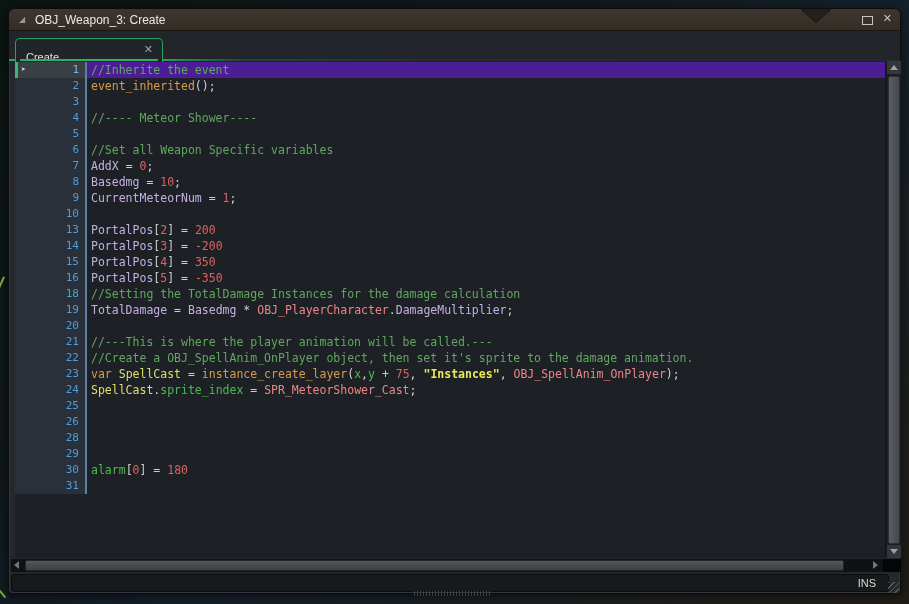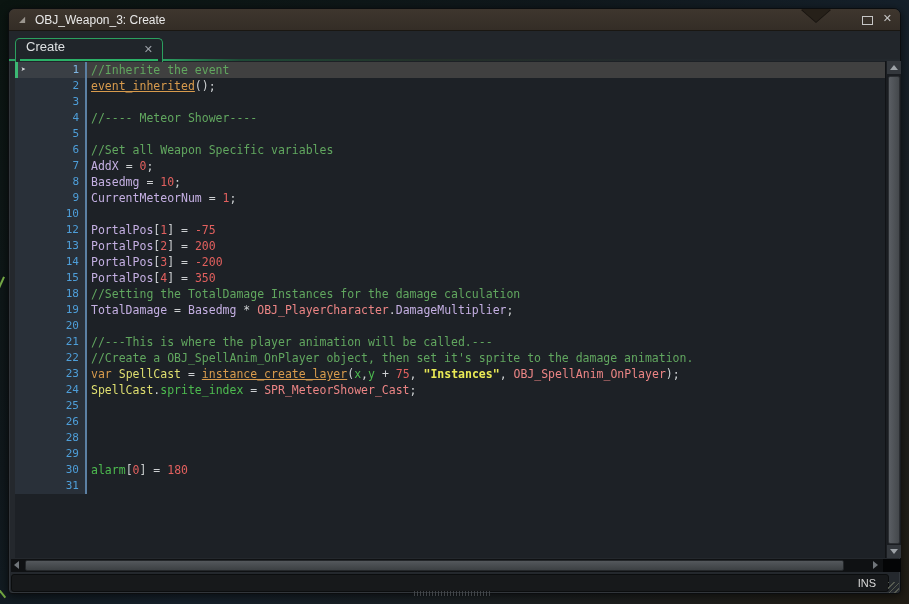--- a/index.html
+++ b/index.html
@@ -57,45 +57,45 @@
     position:absolute; left:6px; top:7px; width:148px; height:24px;
     background:#20252a;
     border:1px solid #2ba05f; border-bottom:none;
     border-radius:5px 5px 0 0;
     z-index:3;
   }
   .tab::after {
     content:""; position:absolute; left:4px; right:4px; bottom:1px; height:2px;
     background:#2bb167;
   }
-  .tab-label { position:absolute; left:10px; top:0; font-size:13px; color:#dde0e2; }
+  .tab-label { position:absolute; left:10px; top:12px; font-size:11px; color:#dde0e2; }
   .tab-close { position:absolute; right:9px; top:4px; font-size:11px; color:#9ba1a7; }
 
   
   .editor {
     position:absolute; left:6px; top:52px; width:870px; height:497px;
     background:#1d2126; overflow:hidden;
     font-family:"DejaVu Sans Mono", monospace;
     font-size:11.5px; line-height:16px;
     padding-top:1px;
   }
   .row { display:flex; height:16px; white-space:pre; }
   .gut {
     position:relative; flex:0 0 72px; text-align:right; padding-right:6px;
     background:#293039; border-right:2px solid #5c80a3;
     color:#4e9ed9; font-size:11px;
   }
   .codecell { flex:1; padding-left:4px; color:#cdd0d2; }
   .row.current .gut { background:#3a3f45; color:#7fb6e2; }
-  .row.current .codecell { background:#404040; }
+  .row.current .codecell { background:#4c1d95; }
   .curbar { position:absolute; left:0; top:0; width:3px; height:16px; background:#3cb874; }
   .curarrow { position:absolute; left:6px; top:0; font-size:8px; color:#dadde0; }
 
   .tk-cm { color:#61a75f; }
-  .tk-fn { color:#d89b4d;text-decoration:underline; }
+  .tk-fn { color:#d89b4d; }
   .tk-kw { color:#d89b4d; }
   .tk-v  { color:#c4afe2; }
   .tk-n  { color:#e2605e; }
   .tk-s  { color:#eaea55; font-weight:bold; }
   .tk-lv { color:#dfdf70; }
   .tk-r  { color:#ec8585; }
   .tk-b  { color:#4dbb4f; }
   .tk-p  { color:#cdd0d2; }
 
   
@@ -199,24 +199,24 @@
         <div class="row current"><span class="gut">1<span class="curbar"></span><span class="curarrow">➤</span></span><span class="codecell"><span class="tk-cm">//Inherite the event</span></span></div>
         <div class="row"><span class="gut">2</span><span class="codecell"><span class="tk-fn">event_inherited</span><span class="tk-p">();</span></span></div>
         <div class="row"><span class="gut">3</span><span class="codecell"></span></div>
         <div class="row"><span class="gut">4</span><span class="codecell"><span class="tk-cm">//---- Meteor Shower----</span></span></div>
         <div class="row"><span class="gut">5</span><span class="codecell"></span></div>
         <div class="row"><span class="gut">6</span><span class="codecell"><span class="tk-cm">//Set all Weapon Specific variables</span></span></div>
         <div class="row"><span class="gut">7</span><span class="codecell"><span class="tk-v">AddX</span><span class="tk-p"> = </span><span class="tk-n">0</span><span class="tk-p">;</span></span></div>
         <div class="row"><span class="gut">8</span><span class="codecell"><span class="tk-v">Basedmg</span><span class="tk-p"> = </span><span class="tk-n">10</span><span class="tk-p">;</span></span></div>
         <div class="row"><span class="gut">9</span><span class="codecell"><span class="tk-v">CurrentMeteorNum</span><span class="tk-p"> = </span><span class="tk-n">1</span><span class="tk-p">;</span></span></div>
         <div class="row"><span class="gut">10</span><span class="codecell"></span></div>
-        <div class="row"><span class="gut">12</span><span class="codecell"><span class="tk-v">PortalPos</span><span class="tk-p">[</span><span class="tk-n">1</span><span class="tk-p">] = </span><span class="tk-n">-75</span></span></div>
         <div class="row"><span class="gut">13</span><span class="codecell"><span class="tk-v">PortalPos</span><span class="tk-p">[</span><span class="tk-n">2</span><span class="tk-p">] = </span><span class="tk-n">200</span></span></div>
         <div class="row"><span class="gut">14</span><span class="codecell"><span class="tk-v">PortalPos</span><span class="tk-p">[</span><span class="tk-n">3</span><span class="tk-p">] = </span><span class="tk-n">-200</span></span></div>
         <div class="row"><span class="gut">15</span><span class="codecell"><span class="tk-v">PortalPos</span><span class="tk-p">[</span><span class="tk-n">4</span><span class="tk-p">] = </span><span class="tk-n">350</span></span></div>
+        <div class="row"><span class="gut">16</span><span class="codecell"><span class="tk-v">PortalPos</span><span class="tk-p">[</span><span class="tk-n">5</span><span class="tk-p">] = </span><span class="tk-n">-350</span></span></div>
         <div class="row"><span class="gut">18</span><span class="codecell"><span class="tk-cm">//Setting the TotalDamage Instances for the damage calculation</span></span></div>
         <div class="row"><span class="gut">19</span><span class="codecell"><span class="tk-v">TotalDamage</span><span class="tk-p"> = </span><span class="tk-v">Basedmg</span><span class="tk-p"> * </span><span class="tk-r">OBJ_PlayerCharacter</span><span class="tk-p">.</span><span class="tk-v">DamageMultiplier</span><span class="tk-p">;</span></span></div>
         <div class="row"><span class="gut">20</span><span class="codecell"></span></div>
         <div class="row"><span class="gut">21</span><span class="codecell"><span class="tk-cm">//---This is where the player animation will be called.---</span></span></div>
         <div class="row"><span class="gut">22</span><span class="codecell"><span class="tk-cm">//Create a OBJ_SpellAnim_OnPlayer object, then set it's sprite to the damage animation.</span></span></div>
         <div class="row"><span class="gut">23</span><span class="codecell"><span class="tk-kw">var </span><span class="tk-lv">SpellCast</span><span class="tk-p"> = </span><span class="tk-fn">instance_create_layer</span><span class="tk-p">(</span><span class="tk-b">x</span><span class="tk-p">,</span><span class="tk-b">y</span><span class="tk-p"> + </span><span class="tk-n">75</span><span class="tk-p">, </span><span class="tk-s">"Instances"</span><span class="tk-p">, </span><span class="tk-r">OBJ_SpellAnim_OnPlayer</span><span class="tk-p">);</span></span></div>
         <div class="row"><span class="gut">24</span><span class="codecell"><span class="tk-lv">SpellCast</span><span class="tk-p">.</span><span class="tk-b">sprite_index</span><span class="tk-p"> = </span><span class="tk-r">SPR_MeteorShower_Cast</span><span class="tk-p">;</span></span></div>
         <div class="row"><span class="gut">25</span><span class="codecell"></span></div>
         <div class="row"><span class="gut">26</span><span class="codecell"></span></div>
         <div class="row"><span class="gut">28</span><span class="codecell"></span></div>

